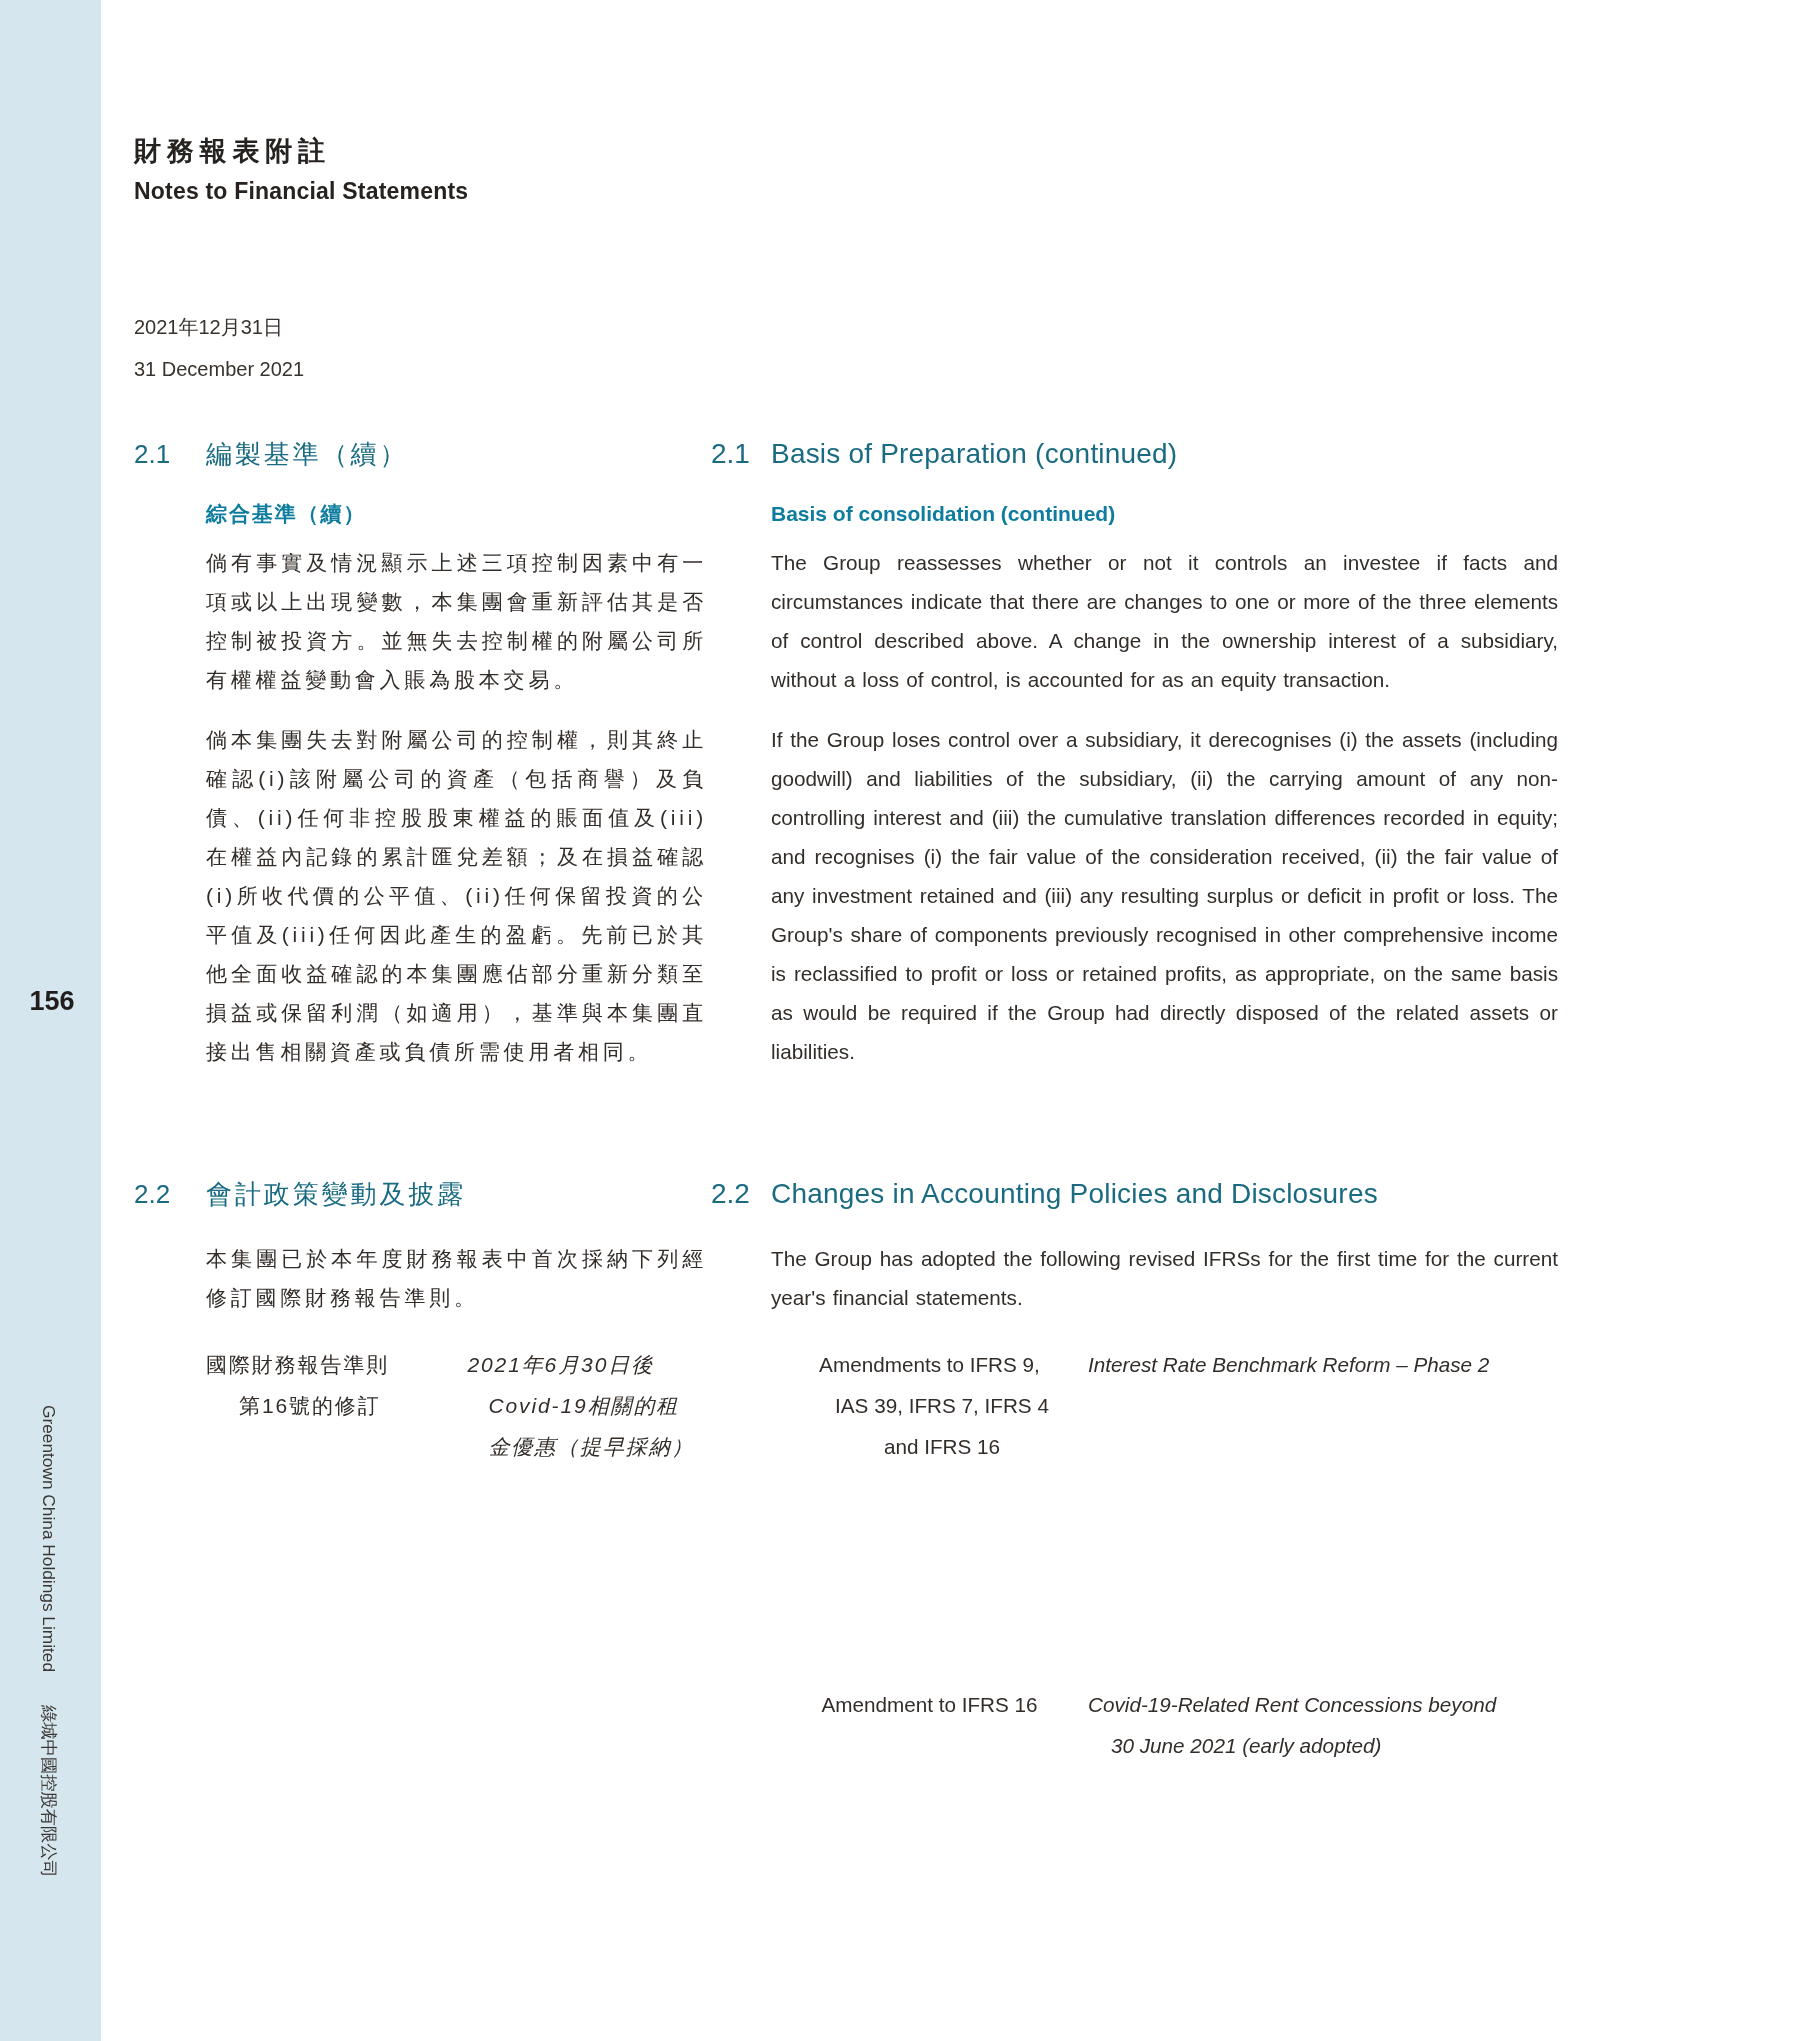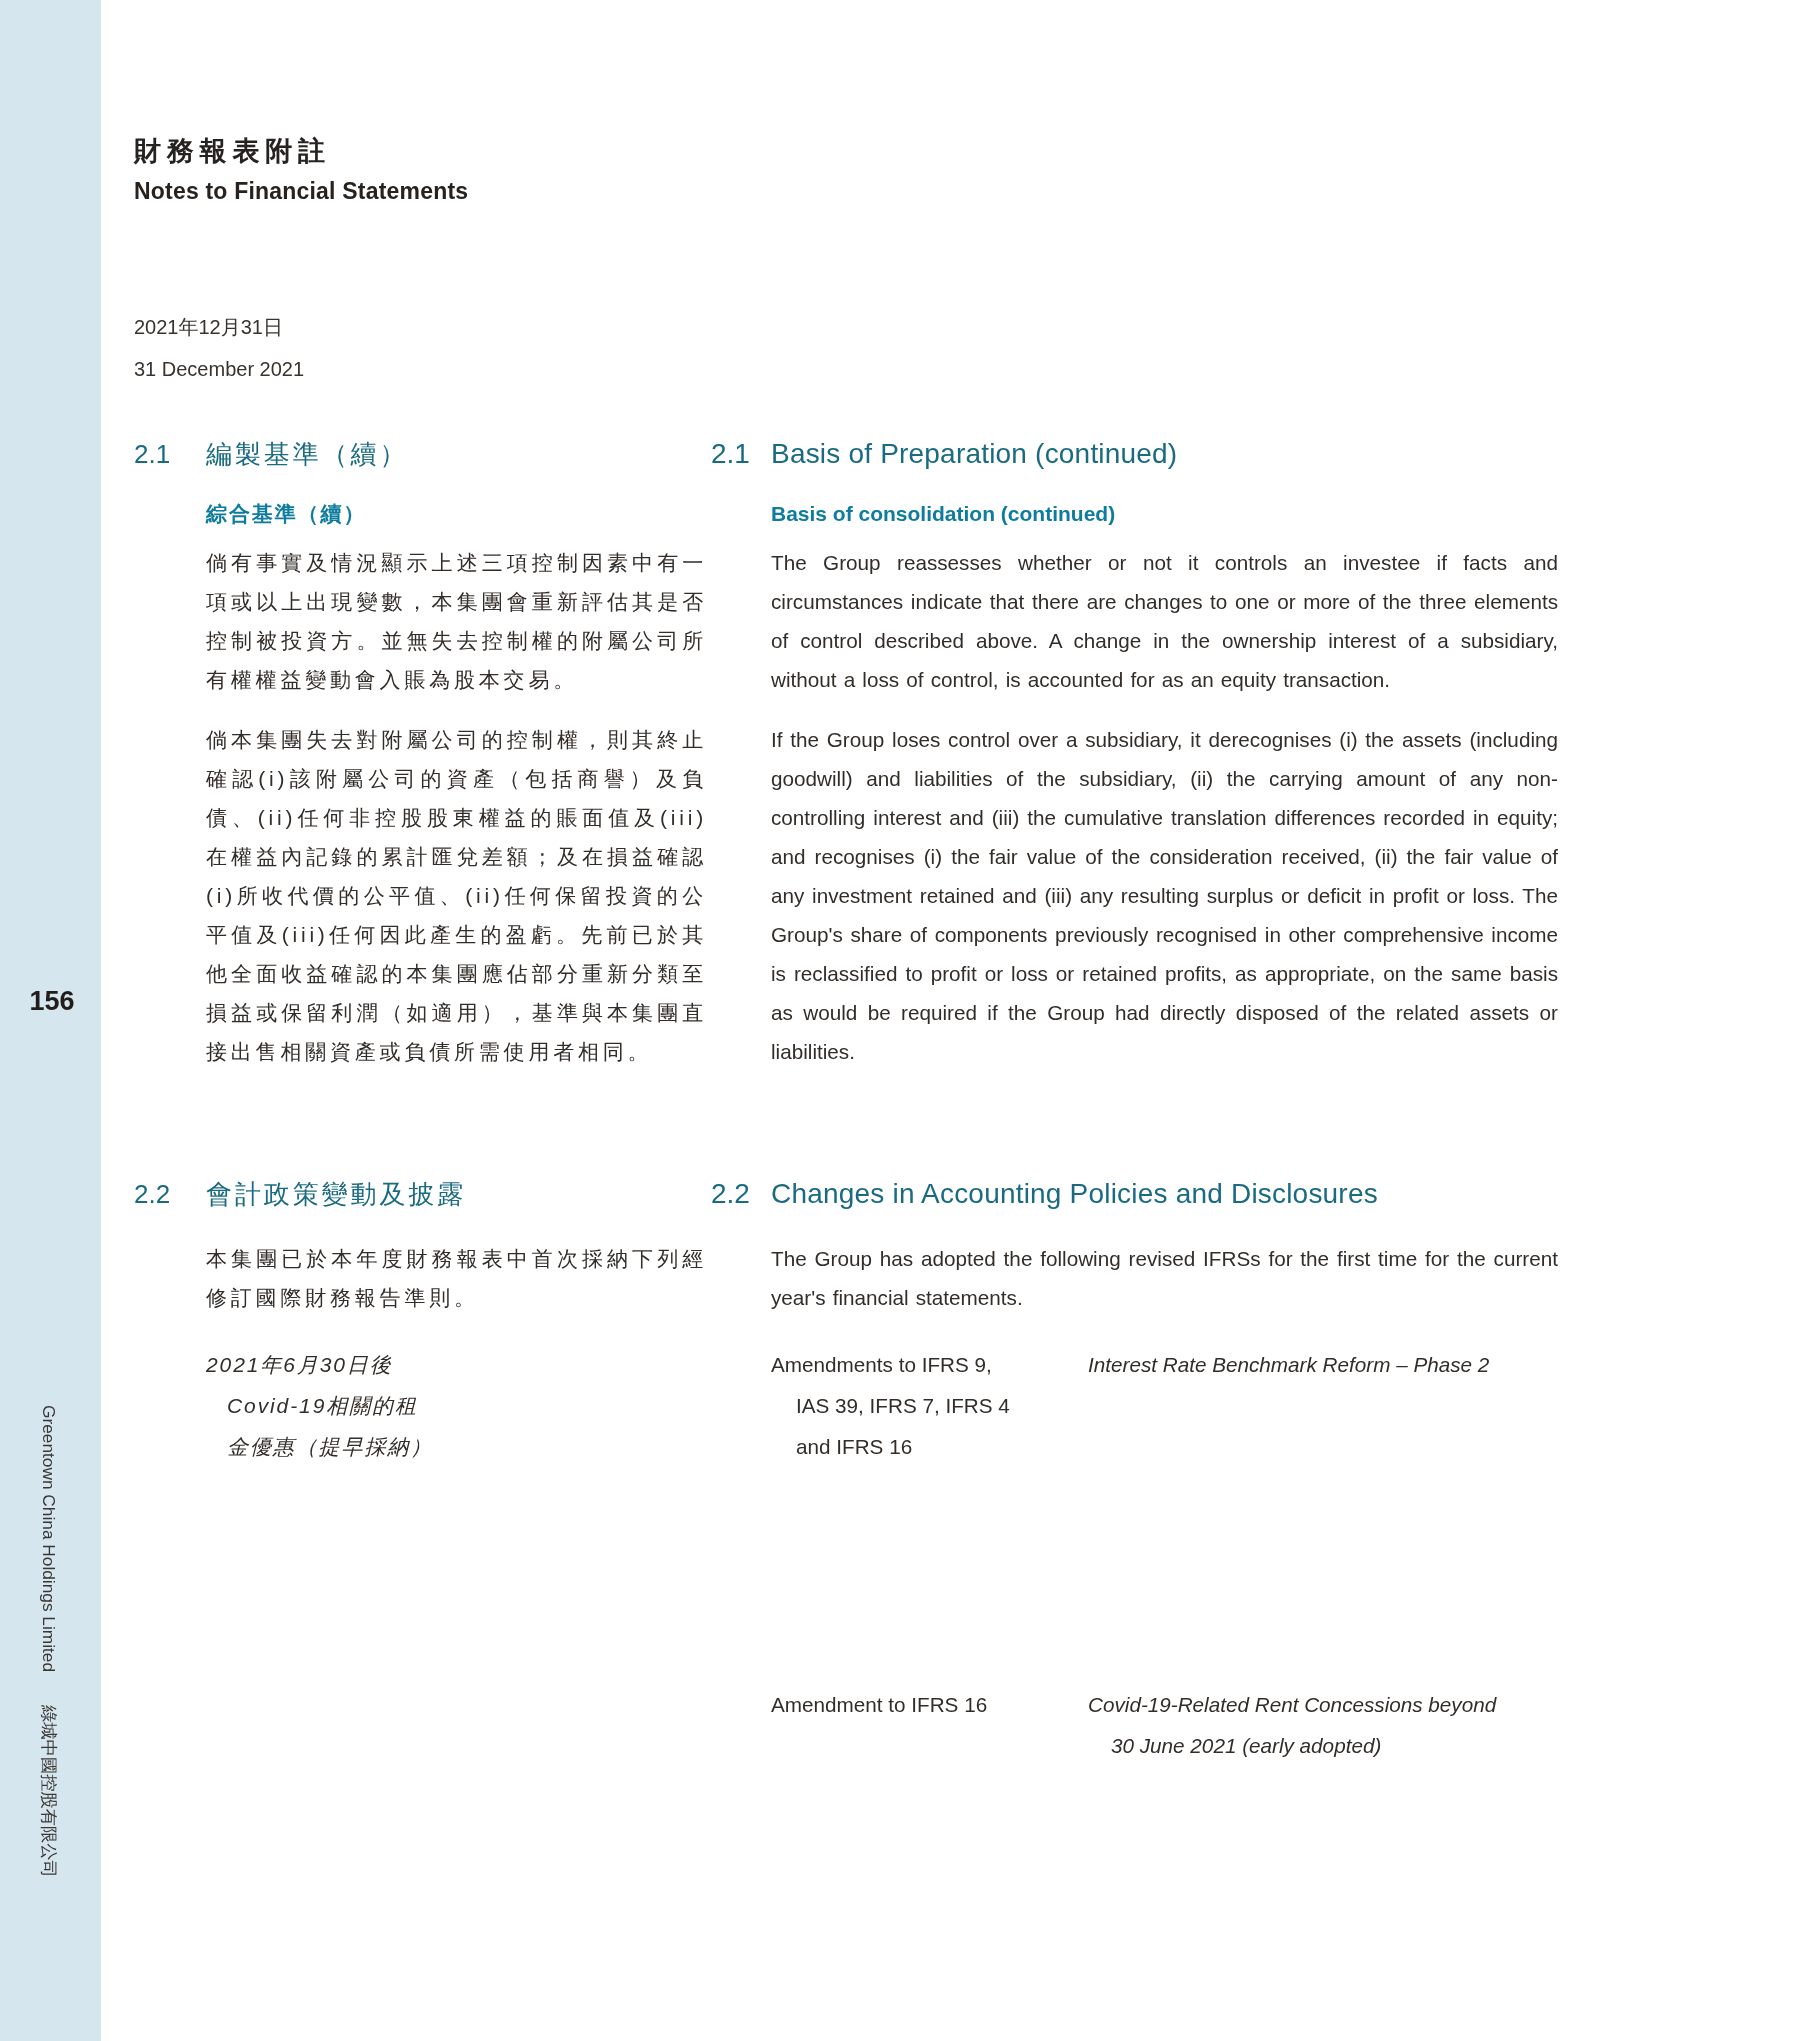--- a/index.html
+++ b/index.html
@@ -71,21 +71,21 @@
 
   .intro { text-align:justify; margin-top:25px; }
   .zh .intro { font-size:21px; line-height:39px; letter-spacing:3.8px; }
   .en .intro { font-size:20.7px; line-height:39px; word-spacing:1.4px; }
 
   
   .ifrs-list { margin-top:27px; }
   .ifrs-row { display:flex; align-items:flex-start; }
   .ifrs-row.first { min-height:340px; }
   .zh .ifrs-name { flex:0 0 248px; margin-right:13.4px; }
-  .en .ifrs-name { flex:0 0 317px; }
+  .en .ifrs-name { flex:0 0 317px;text-align:center; }
   .ifrs-desc { flex:1 1 auto; font-style:italic; }
   .zh .ifrs-name, .zh .ifrs-desc { font-size:21px; line-height:41px; letter-spacing:1.9px; }
   .en .ifrs-name, .en .ifrs-desc { font-size:20.7px; line-height:41px; }
   .pre { white-space:pre-line; }
   .zh .ifrs-name.hang { padding-left:33px; text-indent:-33px; }
   .en .ifrs-name.hang { padding-left:25px; text-indent:-25px; }
   .zh .ifrs-desc.hang { padding-left:21px; text-indent:-21px; }
   .en .ifrs-desc.hang { padding-left:23px; text-indent:-23px; }
 </style>
 </head>
@@ -137,20 +137,22 @@
 
   <section class="sec zh" id="sec22-zh">
     <div class="sec-head">
       <span class="sec-num teal">2.2</span>
       <h2 class="sec-title teal">會計政策變動及披露</h2>
     </div>
     <div class="sec-body">
       <p class="intro">本集團已於本年度財務報表中首次採納下列經修訂國際財務報告準則。</p>
       <div class="ifrs-list">
         <div class="ifrs-row">
+          <div class="ifrs-name pre hang">國際財務報告準則
+第16號的修訂</div>
           <div class="ifrs-desc pre hang">2021年6月30日後
 Covid-19相關的租
 金優惠（提早採納）</div>
         </div>
       </div>
     </div>
   </section>
 
   <section class="sec en" id="sec22-en">
     <div class="sec-head">

